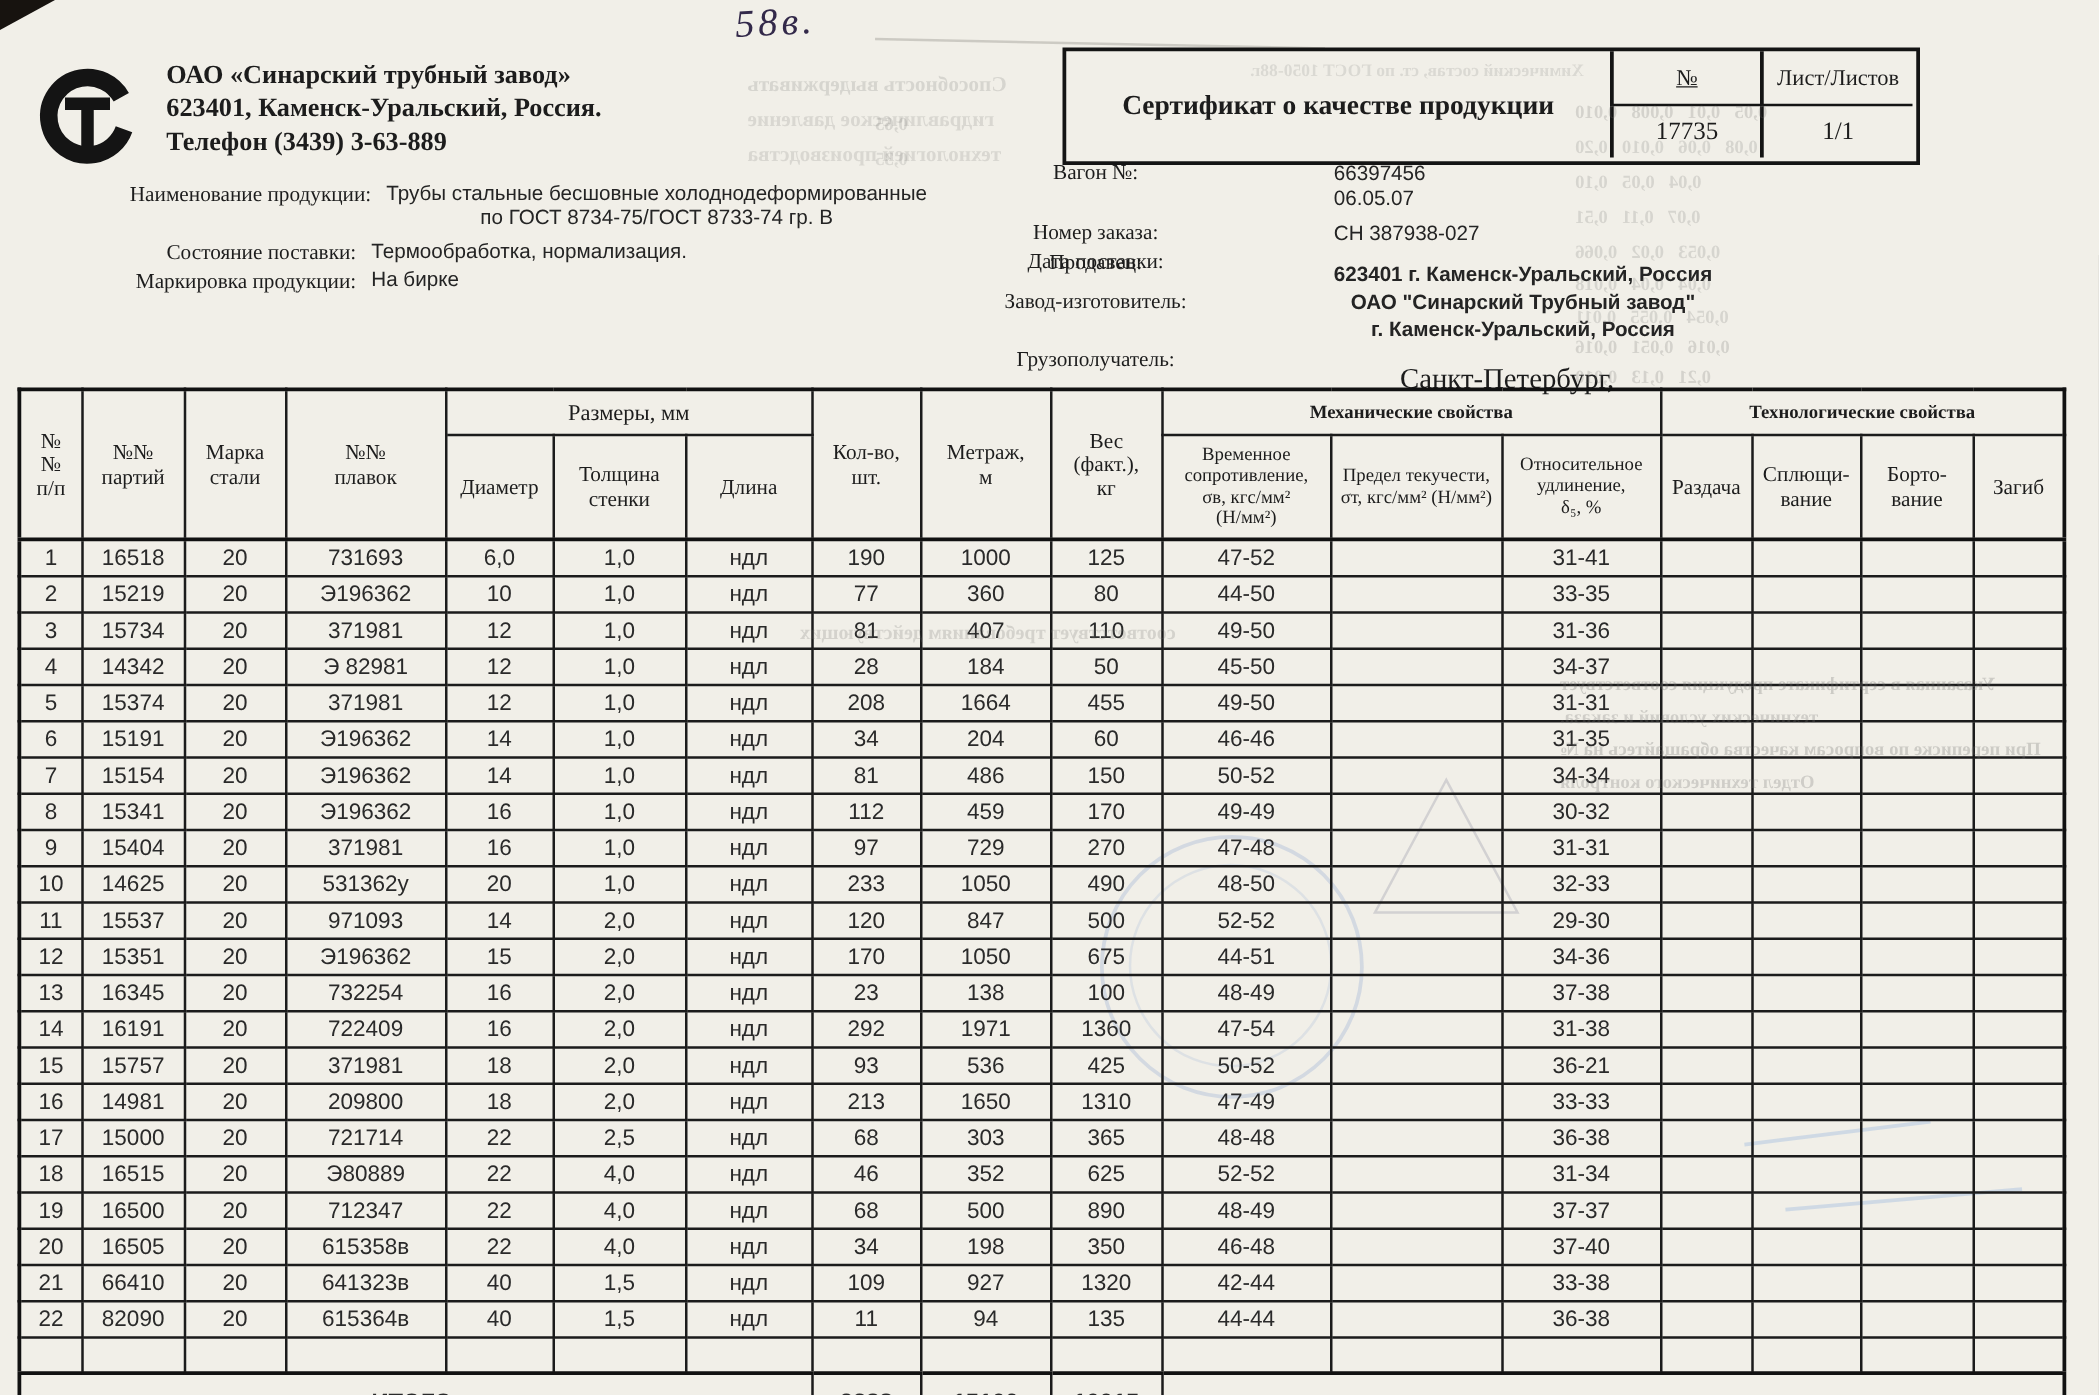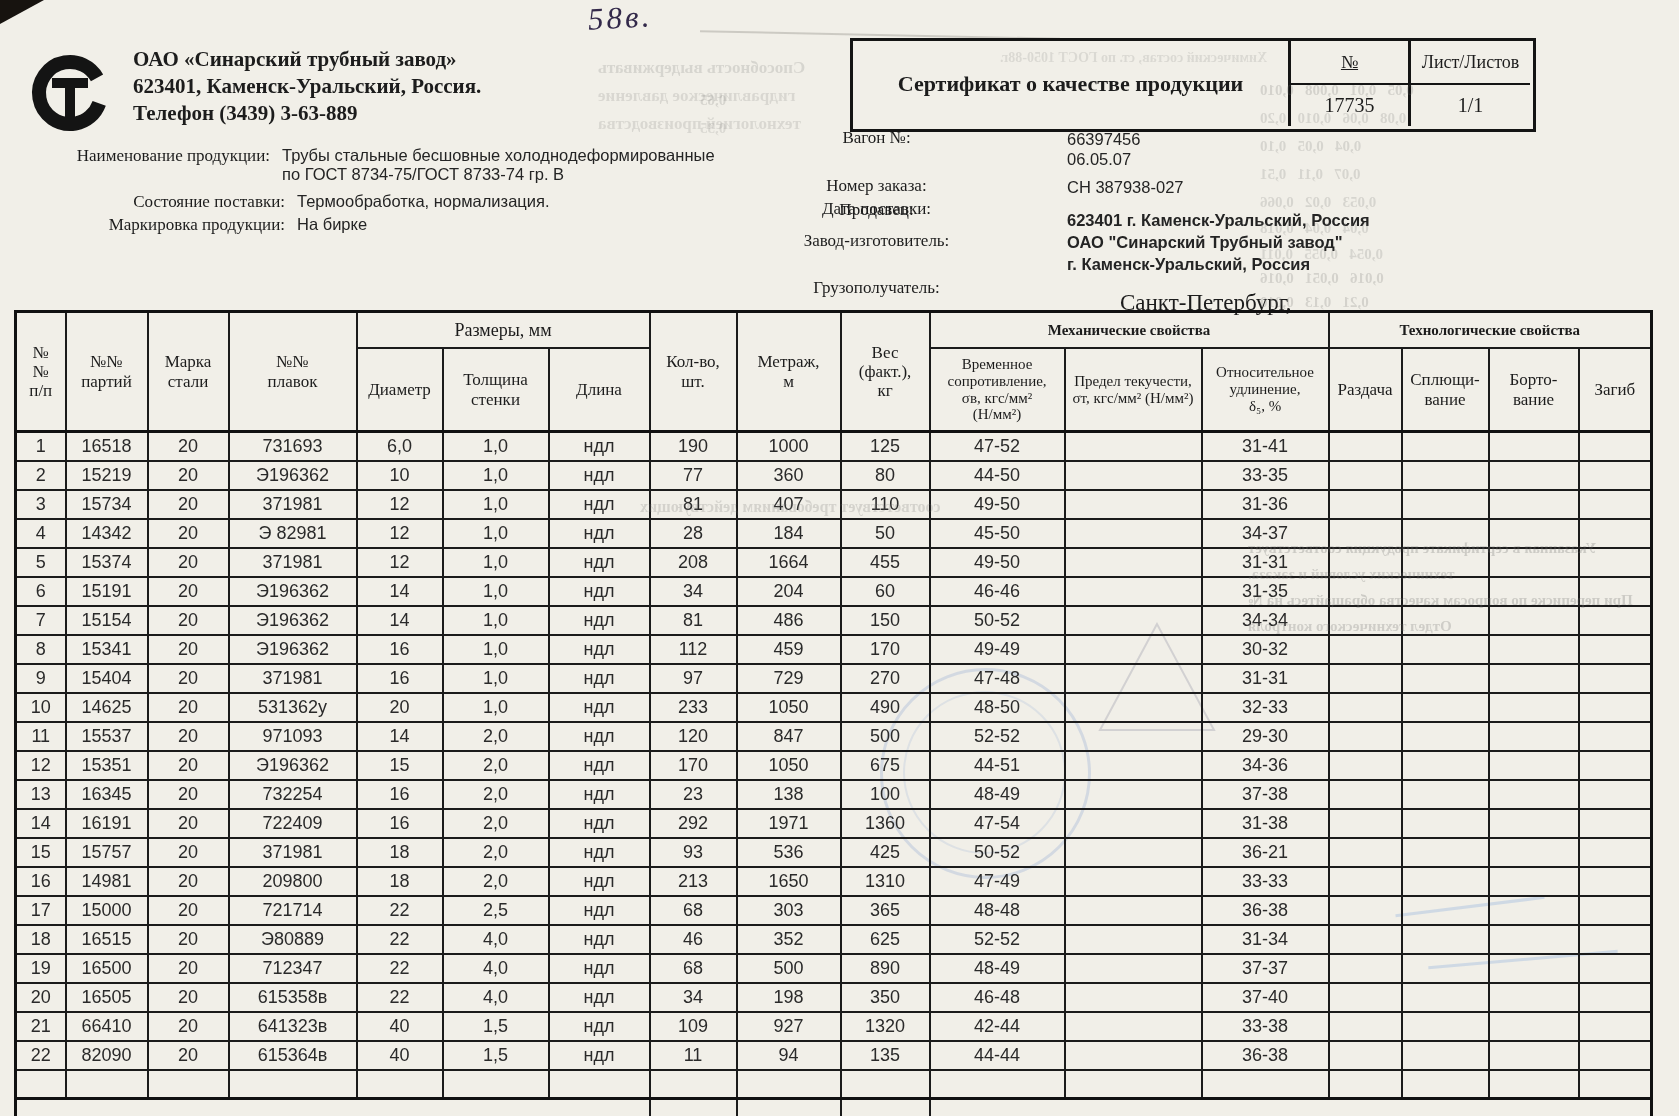--- a/index.html
+++ b/index.html
@@ -12,21 +12,21 @@
   
   .handwriting{position:absolute;left:588px;top:0px;font-style:italic;font-size:31px;
                color:#33294a;transform:rotate(-3deg);letter-spacing:3px;z-index:6;}
   .hand-line{position:absolute;left:700px;top:34px;width:360px;height:2px;
              background:rgba(150,148,140,.4);transform:rotate(1.2deg);}
   .logo{position:absolute;left:28px;top:50px;z-index:4;}
   .company{position:absolute;left:133px;top:46px;font-weight:bold;font-size:21px;line-height:27px;}
   .field-row{position:absolute;display:flex;}
   .flabel{width:245px;text-align:right;margin-right:12px;font-size:17px;}
   .fvalue{font-family:"Liberation Sans",sans-serif;font-size:16.5px;color:#242424;}
-  .ml{white-space:pre-line;}
+  .ml{white-space:pre-line;text-align:center;}
   
   .cert-box{position:absolute;left:850px;top:38px;width:680px;height:88px;
             border:3px solid #141414;display:grid;
             grid-template-columns:435px 120px 122px;grid-template-rows:44px 41px;z-index:4;}
   .cert-title{grid-row:1/3;display:flex;align-items:center;justify-content:center;
               font-weight:bold;font-size:22px;}
   .cert-cell{display:flex;align-items:center;justify-content:center;border-left:3px solid #141414;}
   .cert-h{border-bottom:2px solid #141414;font-size:18px;}
   .cert-no{text-decoration:underline;}
   .cert-v{font-size:20px;}
@@ -109,21 +109,21 @@
     <circle cx="42" cy="43" r="31" fill="none" stroke="#141414" stroke-width="14" stroke-dasharray="168 28" stroke-dashoffset="-16" transform="rotate(-10 42 43)"></circle>
     <path d="M24 28 h36 v10 h-13 v32 h-10 v-32 h-13 z" fill="#141414"></path>
   </svg>
 
   <div class="company">
     <div>ОАО «Синарский трубный завод»</div>
     <div>623401, Каменск-Уральский,  Россия.</div>
     <div>Телефон (3439) 3-63-889</div>
   </div>
 
-  <div class="field-row" style="left:25px;top:146px;">
+  <div class="field-row" style="left:52px;top:146px;">
     <div class="flabel">Наименование продукции:</div>
     <div class="fvalue ml">Трубы стальные бесшовные холоднодеформированные
 по ГОСТ 8734-75/ГОСТ 8733-74 гр. В</div>
   </div>
   <div class="field-row" style="left:40px;top:192px;">
     <div class="flabel">Состояние поставки:</div>
     <div class="fvalue">Термообработка, нормализация.</div>
   </div>
   <div class="field-row" style="left:40px;top:215px;">
     <div class="flabel">Маркировка продукции:</div>

